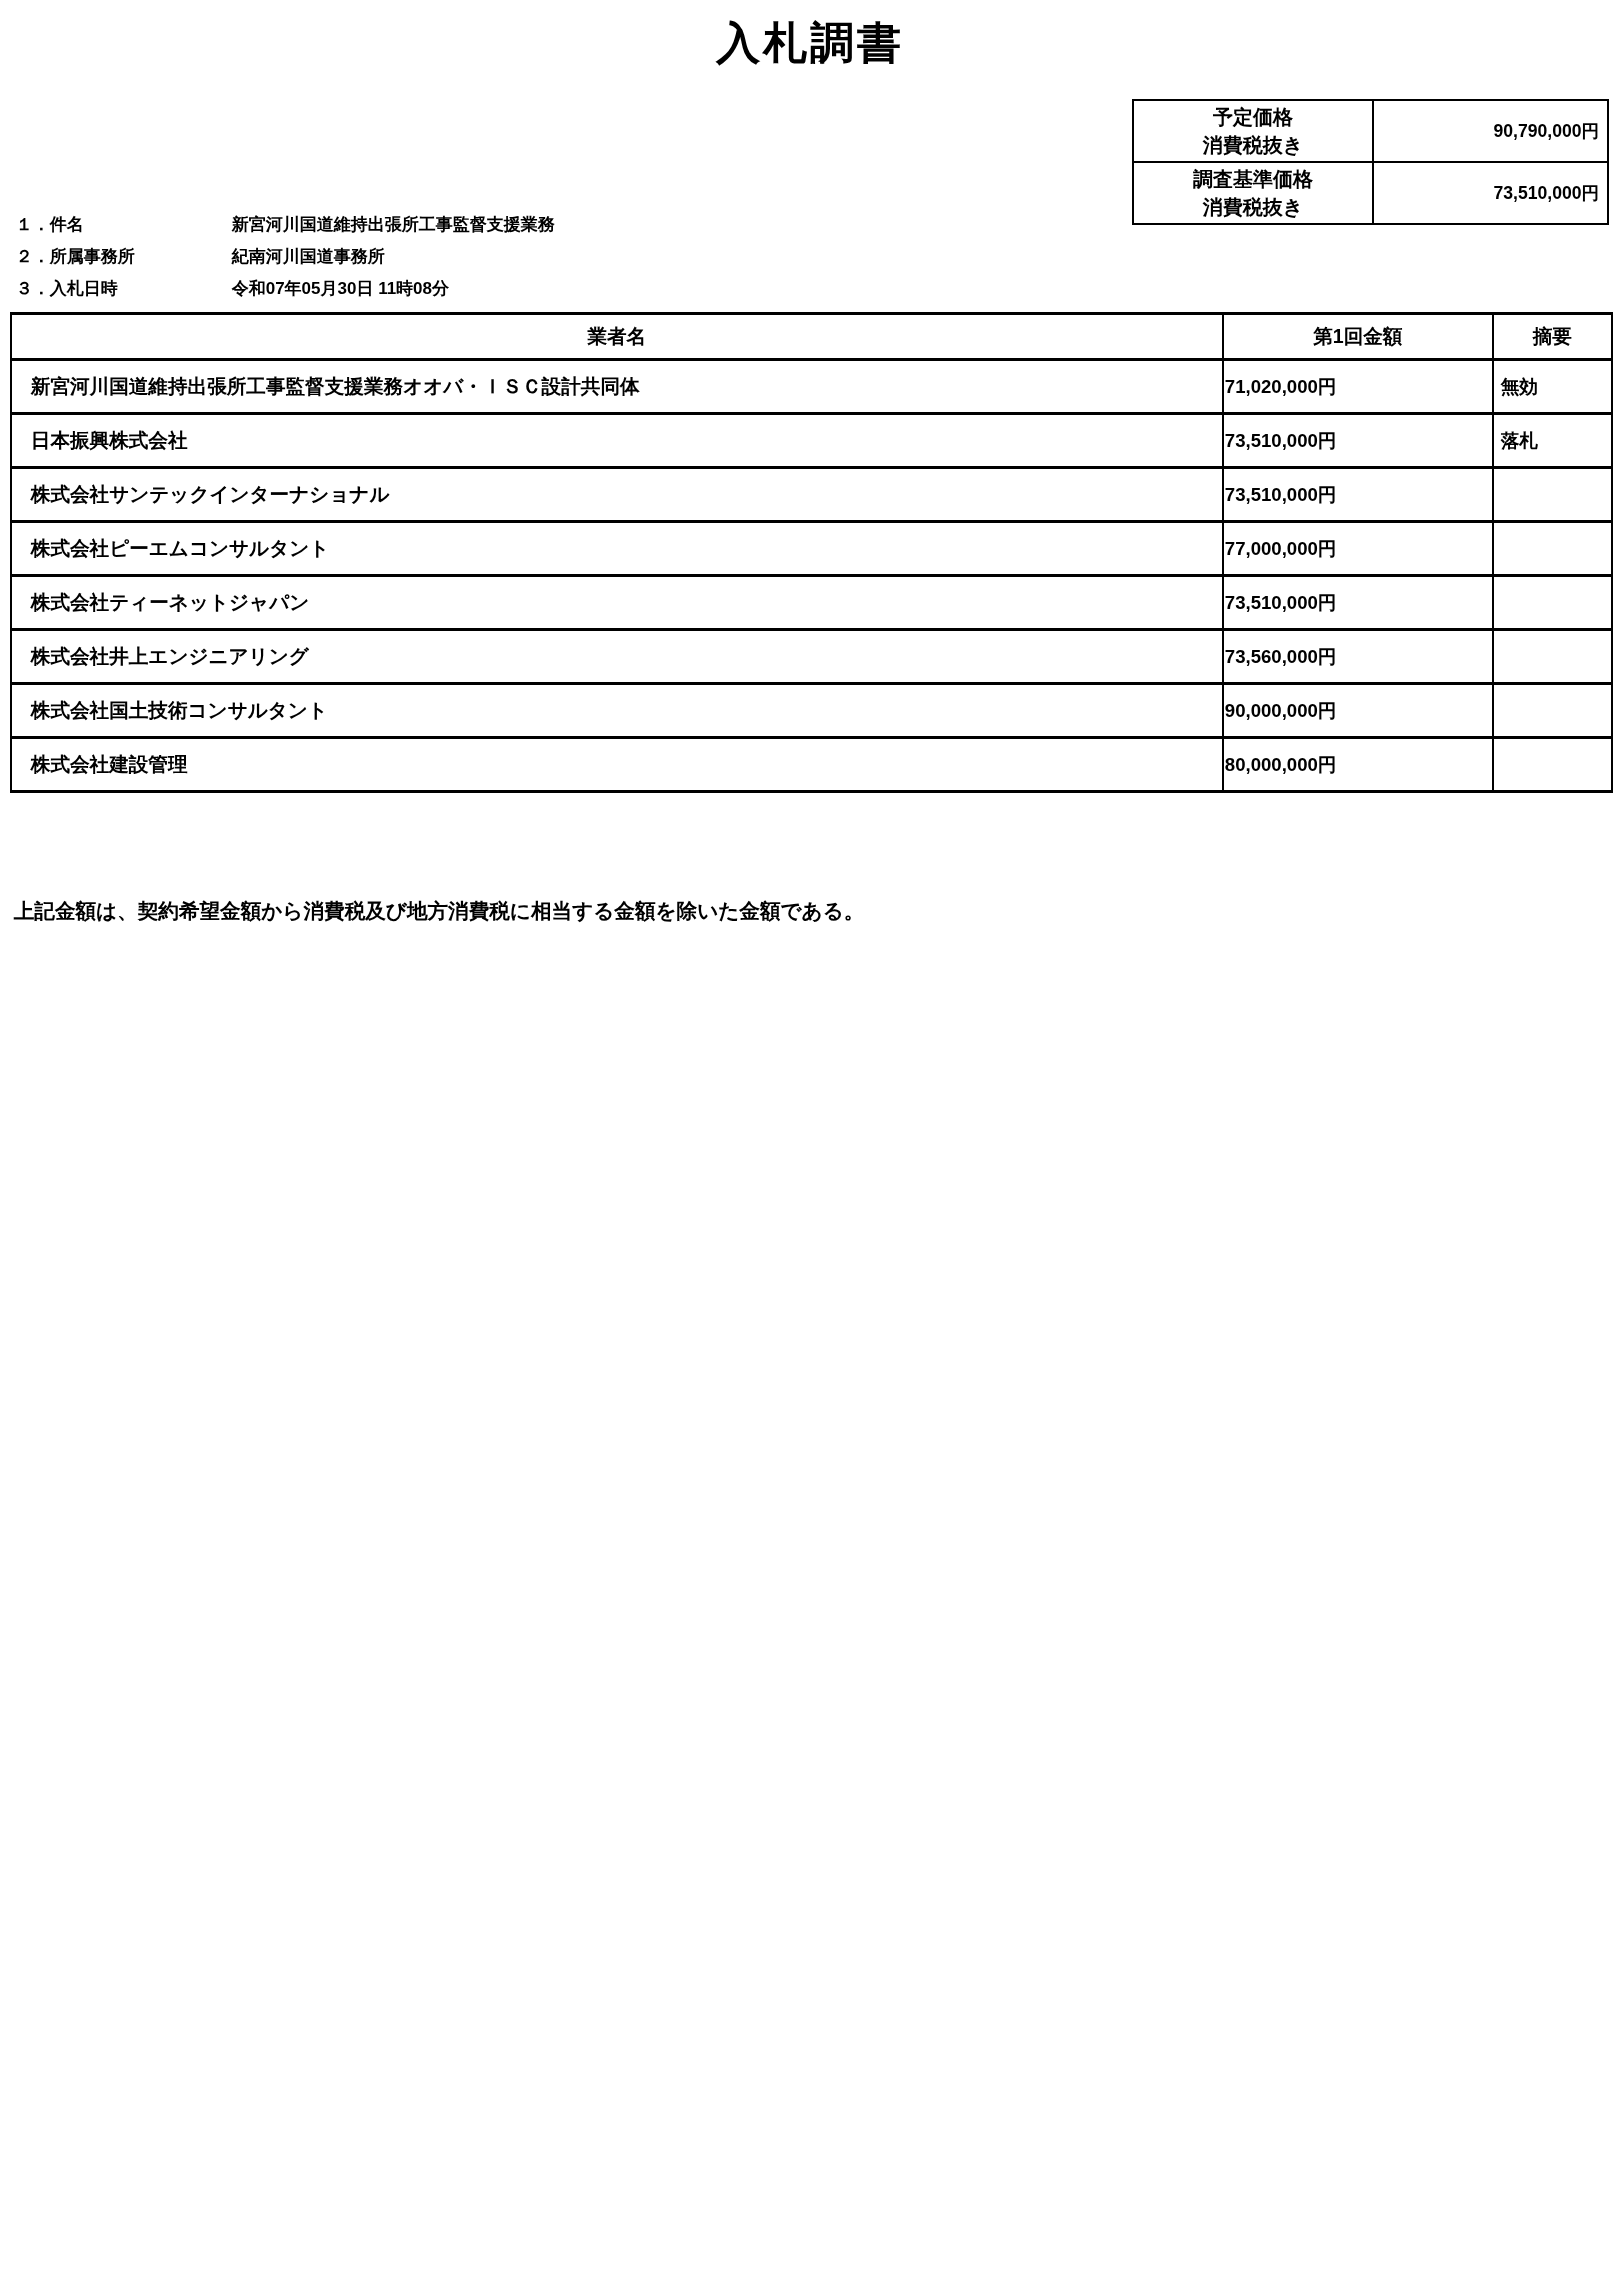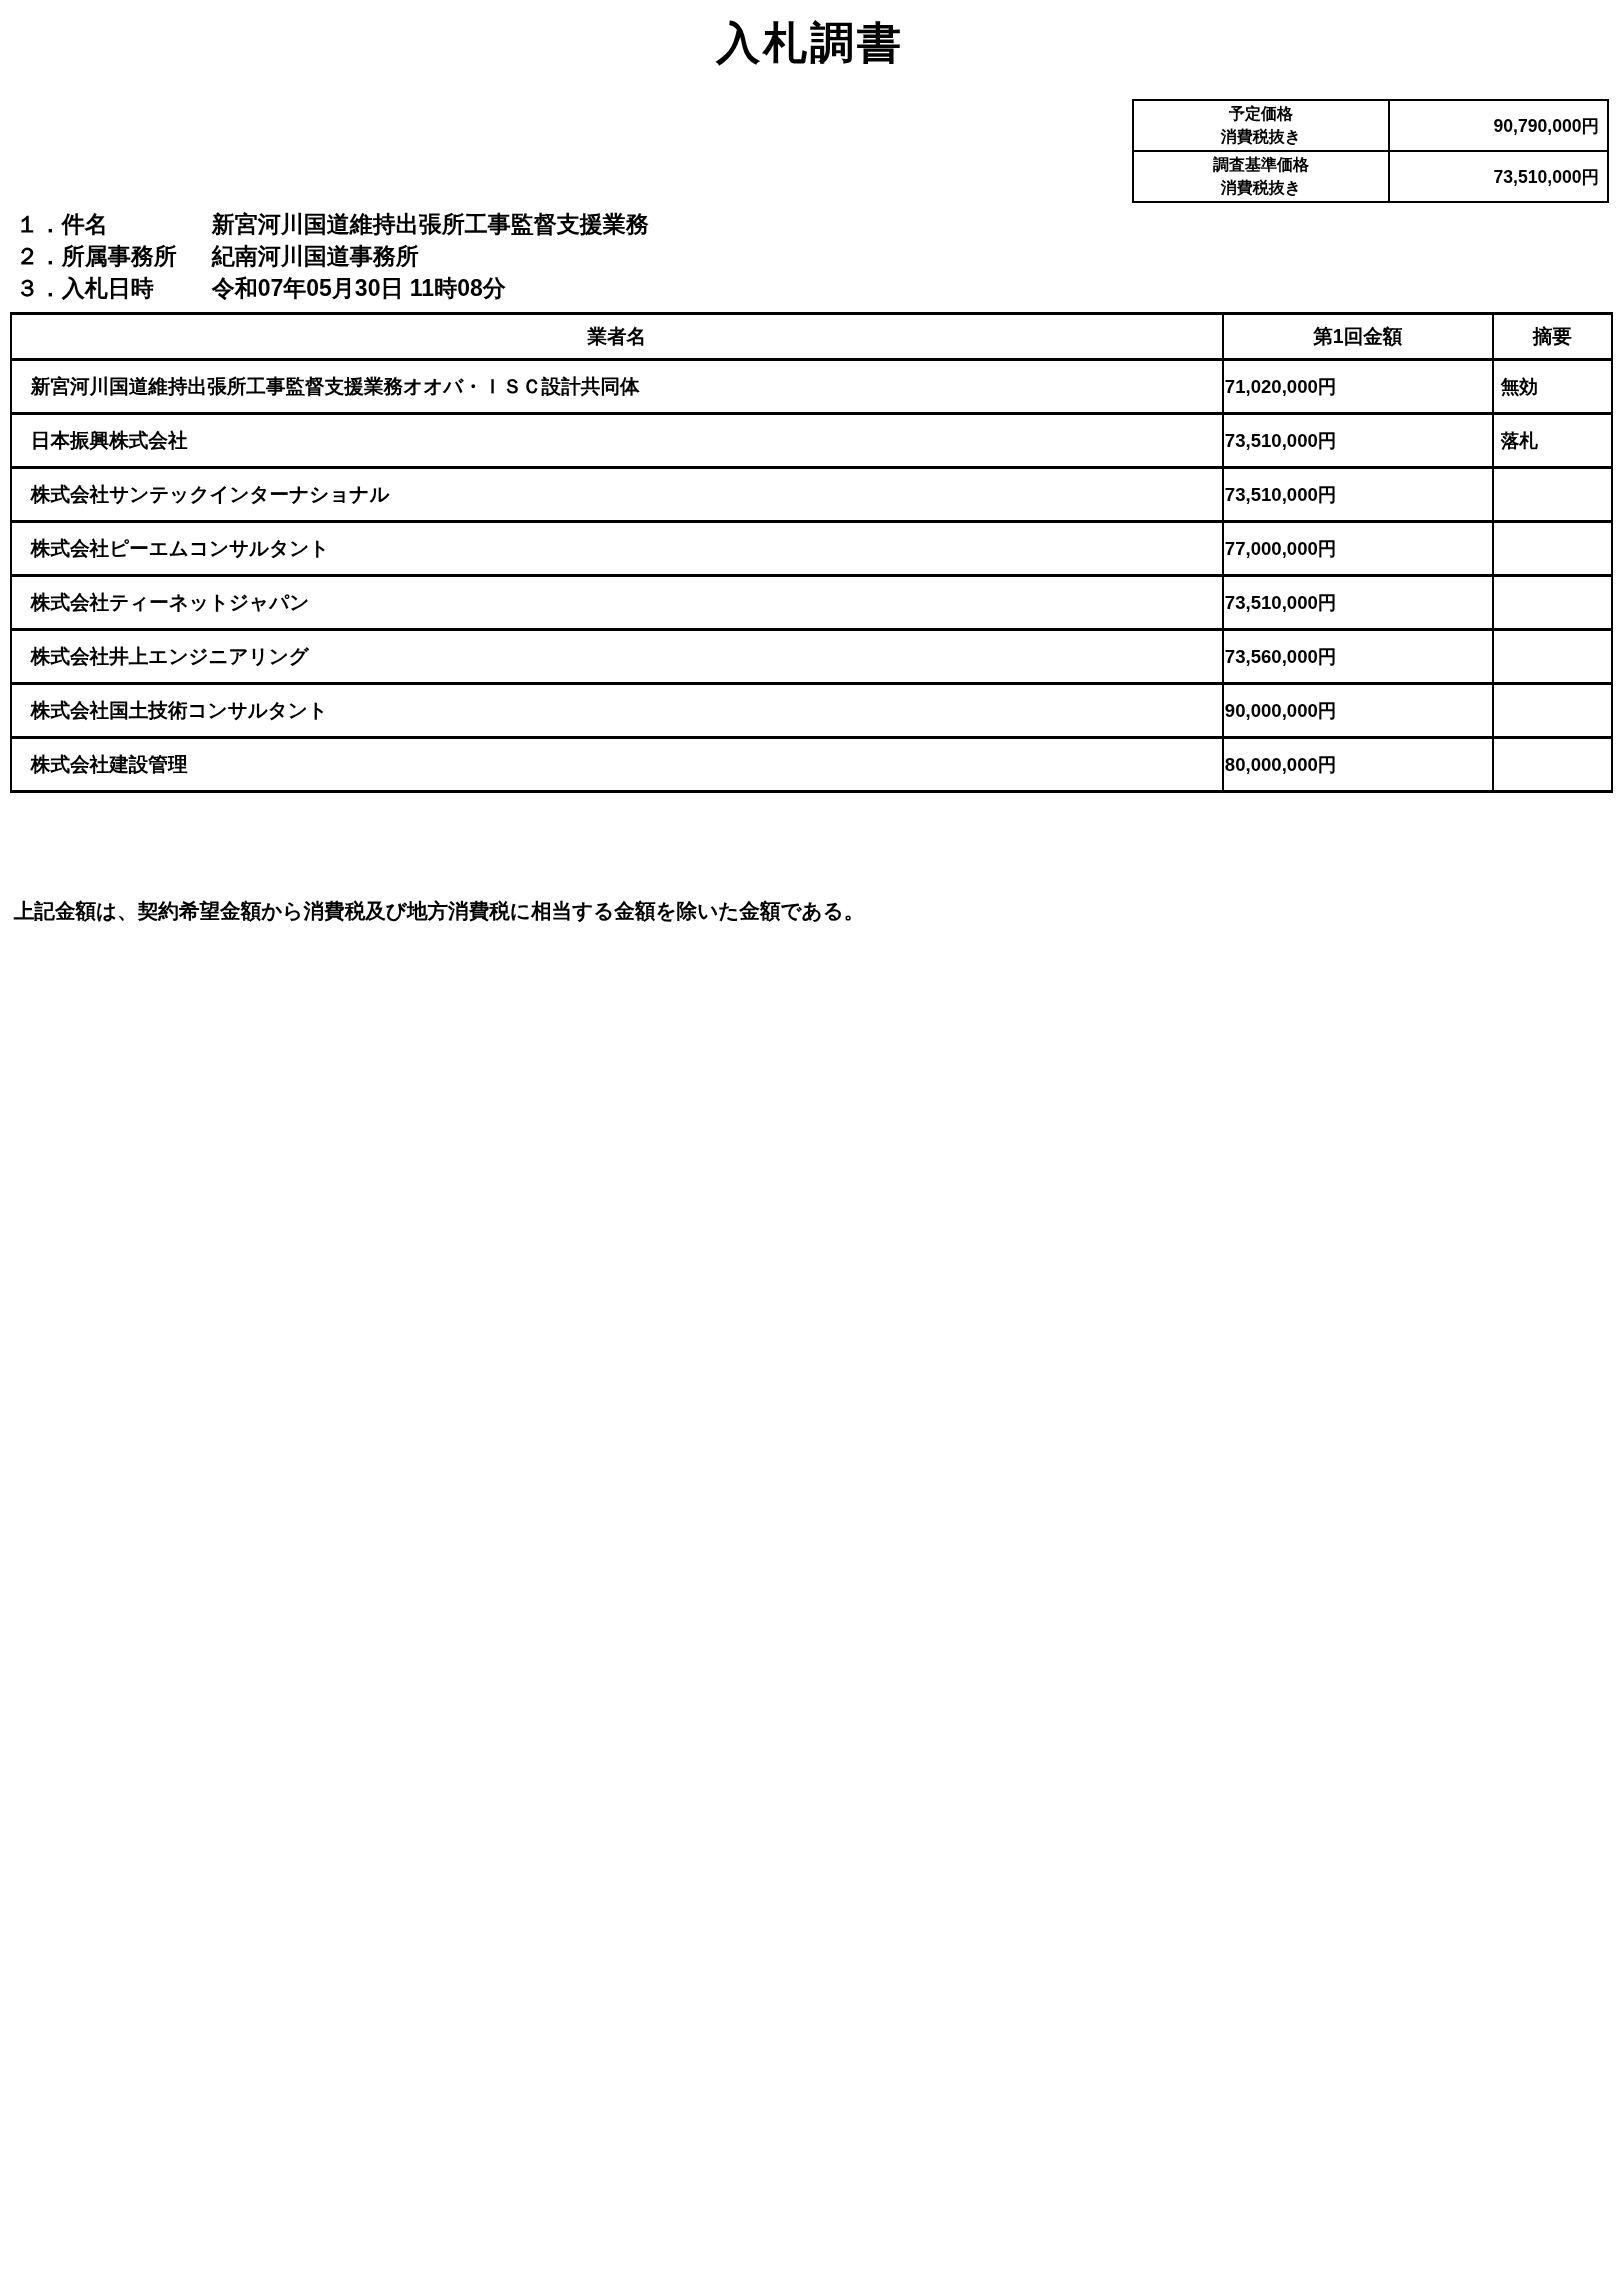--- a/index.html
+++ b/index.html
@@ -15,29 +15,29 @@
     letter-spacing: 2.9px;
   }
   
   .price-table {
     position: absolute; left: 1132px; top: 99px; width: 477px;
     border-collapse: collapse; table-layout: fixed;
   }
   .price-table td { border: 2.9px solid #000; height: 45px; }
   .pt-label {
     width: 238px; text-align: center; font-weight: bold;
-    font-size: 16px; line-height: 1.4; padding: 2px 8px;
+    font-size: 20px; line-height: 1.4; padding: 2px 0;
   }
   .pt-value {
     text-align: right; font-weight: bold; font-size: 17.6px;
     padding-right: 7.8px;
   }
   
   .meta { position: absolute; left: 15.7px; top: 208px; }
-  .meta-row { display: flex; height: 32px; align-items: center; font-size: 23px; }
+  .meta-row { display: flex; height: 32px; align-items: center; font-size: 17px; gap: 20px; }
   .meta-label { width: 196px; font-weight: bold; }
   .meta-value { font-weight: bold; }
   
   .bid-table {
     position: absolute; left: 9.8px; top: 312px; width: 1601px;
     border-collapse: collapse; table-layout: fixed;
     border: 2.9px solid #000;
   }
   .bid-table th, .bid-table td {
     border-top: 3.9px solid #000; border-bottom: 3.9px solid #000;

